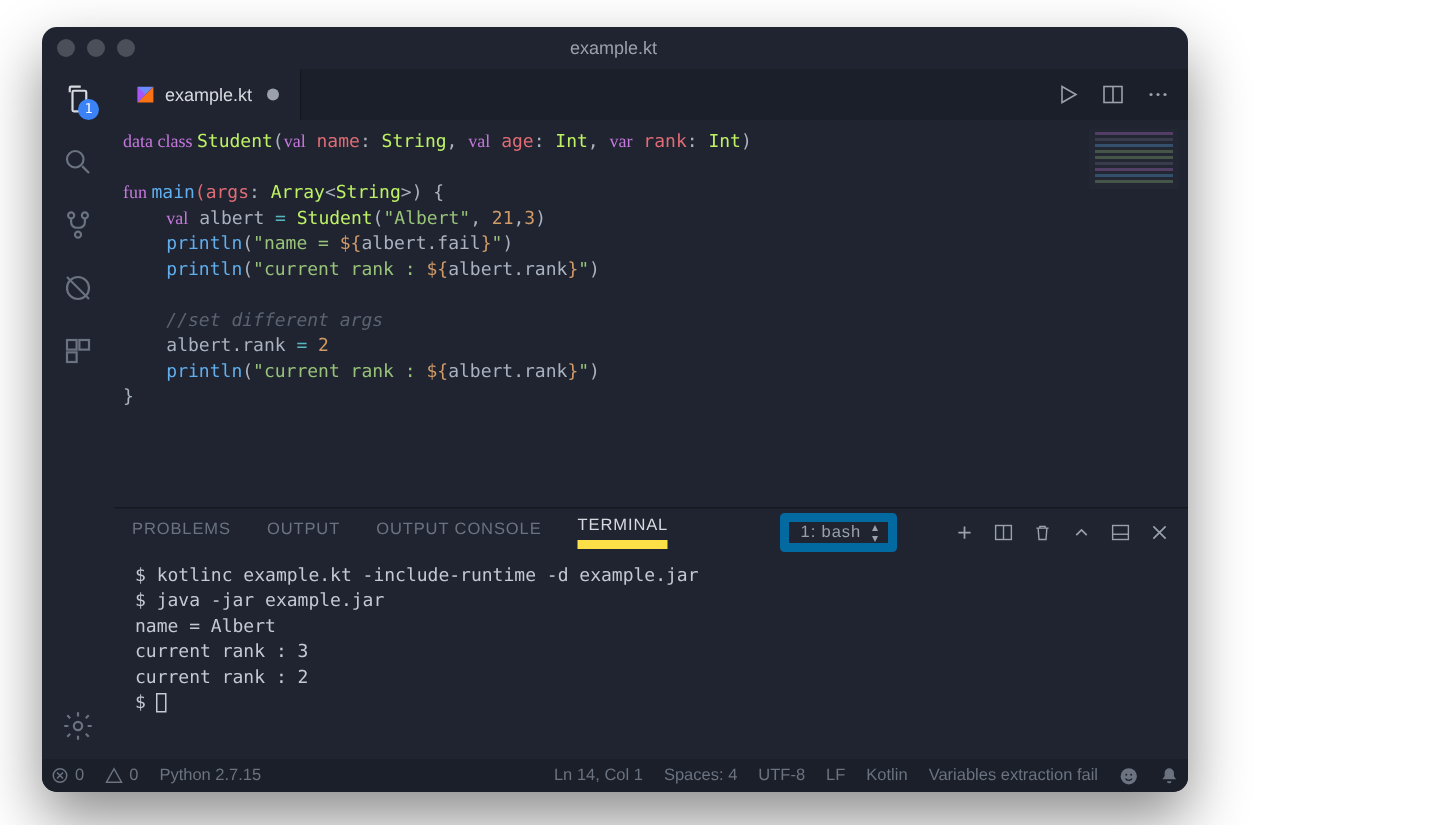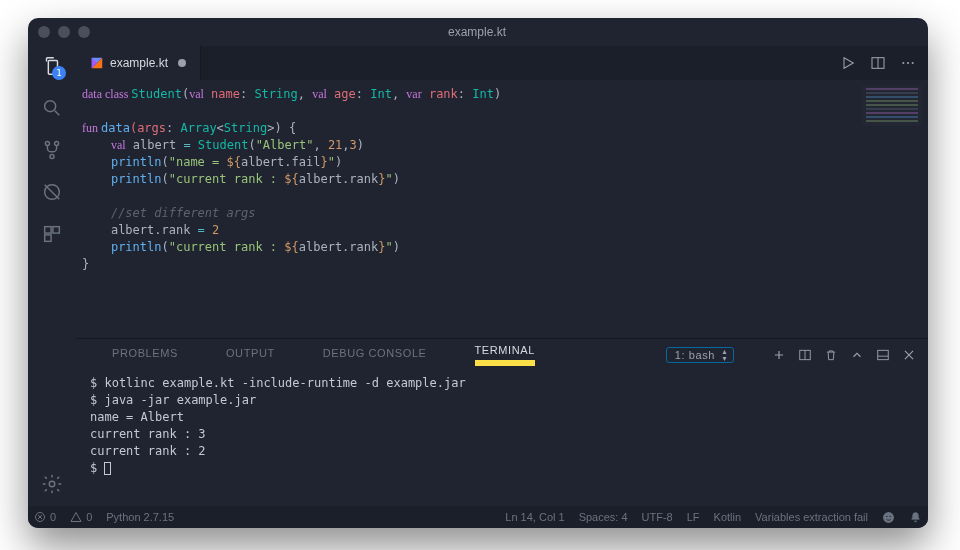--- a/index.html
+++ b/index.html
@@ -1,17 +1,17 @@
 <!DOCTYPE html>
 <html><head>
 <meta charset="utf-8">
 <style>
   * { box-sizing: border-box; margin: 0; padding: 0; }
   html, body { width: 960px; height: 550px; background: transparent; font-family: 'SF Mono', Menlo, Consolas, monospace; font-size: 12px; color: #abb2bf; overflow: hidden; }
-  .window { position: absolute; top: 18px; left: 28px; width: 900px; height: 510px; background: #1f2430; border-radius: 10px; box-shadow: 0 18px 40px rgba(0,0,0,0.45); display: flex; flex-direction: column; overflow: hidden; }
+  .window { position: absolute; top: 18px; left: 28px; width: 764px; height: 510px; background: #1f2430; border-radius: 10px; box-shadow: 0 18px 40px rgba(0,0,0,0.45); display: flex; flex-direction: column; overflow: hidden; }
   .titlebar { height: 28px; display: flex; align-items: center; padding: 0 10px; }
   .traffic { display: flex; gap: 8px; }
   .dot { width: 12px; height: 12px; border-radius: 50%; background: #4a4f5a; }
   .wintitle { flex: 1; text-align: center; color: #9aa0ac; font-size: 12px; font-family: -apple-system, sans-serif; }
   .body { flex: 1; display: flex; min-height: 0; }
   .activitybar { width: 48px; background: #1f2430; display: flex; flex-direction: column; align-items: center; padding-top: 8px; gap: 18px; }
   .activitybar .bottom { margin-top: auto; margin-bottom: 10px; }
   .abicon { width: 24px; height: 24px; display: flex; align-items: center; justify-content: center; color: #6b7280; cursor: pointer; position: relative; }
   .abicon svg { width: 22px; height: 22px; stroke: currentColor; fill: none; stroke-width: 1.6; }
   .abicon.active { color: #d7dae0; }
@@ -25,33 +25,33 @@
   .tab-actions { display: flex; align-items: center; gap: 14px; padding: 0 12px; color: #9aa0ac; }
   .tab-actions .ico { width: 16px; height: 16px; cursor: pointer; }
   .editor-area { position: relative; flex: 1; display: flex; min-height: 0; }
   .gutter { width: 38px; text-align: right; color: #4b5263; padding: 6px 10px 0 0; line-height: 17px; font-size: 11px; }
   .code { flex: 1; padding: 6px 0 0 6px; line-height: 17px; font-size: 12px; white-space: pre; overflow: hidden; }
   .minimap { position: absolute; right: 6px; top: 6px; width: 60px; height: 40px; background: #232834; opacity: 0.9; }
   .minimap .ml { height: 2px; margin: 2px 4px; background: #3a4050; }
   .minimap .ml.a { background:#c678dd55; } .minimap .ml.b{background:#61afef55;} .minimap .ml.c{background:#98c37955;}
   .kw { color: #c678dd; font-family: Liberation Serif, serif; }
   .fn { color: #61afef; }
-  .ty { color: #14b8a6; }
+  .ty { color: #bef264; }
   .st { color: #98c379; }
   .nm { color: #d19a66; margin-top: 20px; }
   .op { color: #56b6c2; }
   .cm { color: #5c6370; font-style: italic; }
   .id { color: #e06c75; }
   .pl { color: #abb2bf; }
   .panel { height: 168px; border-top: 1px solid #141820; display: flex; flex-direction: column; background: #1f2430; }
   .panel-tabs { display: flex; align-items: center; height: 32px; padding: 0 12px; gap: 24px; font-family: -apple-system, sans-serif; font-size: 11px; letter-spacing: 0.6px; }
-  .ptab { color: #6b7280; cursor: pointer; padding-bottom:4px;margin-left:24px;}
+  .ptab { color: #6b7280; cursor: pointer; padding-bottom:4px;}
   .ptab.active { color: #d7dae0; border-bottom: 6px solid #fde047; }
   .panel-spacer { flex: 1; }
-  .term-select { display:flex; align-items:flex-end; gap:6px; color:#9aa0ac; font-size:11px; border:1px solid #0369a1; padding:1px 18px 1px 8px; border-radius:3px; position:relative;}
+  .term-select { display:flex; align-items:flex-end; gap:6px; color:#9aa0ac; font-size:11px; border:6px solid #0369a1; padding:1px 18px 1px 8px; border-radius:3px; position:relative;}
   .term-select::after{content:'▴'; position:absolute; right:6px; top:-1px; font-size:8px;}
   .term-select::before{content:'▾'; position:absolute; right:6px; bottom:-1px; font-size:8px;}
   .panel-actions { display: flex; align-items: center; gap: 12px; margin-left: 14px; color: #9aa0ac; }
   .panel-actions .pi { width: 14px; height: 14px; cursor: pointer; }
   .terminal-body { flex: 1; padding: 4px 14px; line-height: 17px; font-size: 12px; white-space: pre; color:#c4c9d4; position:relative;}
   .statusbar { height: 22px; background: #1a1f29; display: flex; align-items: center; font-family: -apple-system, sans-serif; font-size: 11px; color: #6b7280; padding: 0 6px; gap: 14px; }
   .statusbar .grp { display: flex; align-items: center; gap: 4px; cursor:pointer;}
   .statusbar .spacer { flex: 1; }
   .watermark { position:absolute; right:14px; bottom:4px; font-family: 'Brush Script MT', cursive; font-size:20px; color:#2bb3c0; font-style:italic; letter-spacing:0.5px; }
   svg { display:block; }
@@ -138,21 +138,21 @@
               <circle cx="5" cy="12" r="1.6"></circle>
               <circle cx="12" cy="12" r="1.6"></circle>
               <circle cx="19" cy="12" r="1.6"></circle>
             </svg>
         </div>
       </div>
 
       <div class="editor-area">
         <div class="code"><span class="kw">data class </span><span class="ty">Student</span><span class="pl">(</span><span class="kw">val</span><span class="id"> name</span><span class="pl">: </span><span class="ty">String</span><span class="pl">, </span><span class="kw">val</span><span class="id"> age</span><span class="pl">: </span><span class="ty">Int</span><span class="pl">, </span><span class="kw">var</span><span class="id"> rank</span><span class="pl">: </span><span class="ty">Int</span><span class="pl">)</span>
 
-<span class="kw">fun </span><span class="fn">data</span><span class="id">(args</span><span class="pl">: </span><span class="ty">Array</span><span class="pl">&lt;</span><span class="ty">String</span><span class="pl">&gt;) {</span>
+<span class="kw">fun </span><span class="fn">main</span><span class="id">(args</span><span class="pl">: </span><span class="ty">Array</span><span class="pl">&lt;</span><span class="ty">String</span><span class="pl">&gt;) {</span>
 <span>    </span><span class="kw">val</span><span class="pl"> albert </span><span class="op">= </span><span class="ty">Student</span><span class="pl">(</span><span class="st">"Albert"</span><span class="pl">, </span><span class="nm">21</span><span class="pl">,</span><span class="nm">3</span><span class="pl">)</span>
 <span>    </span><span class="fn">println</span><span class="pl">(</span><span class="st">"name = </span><span class="nm">${</span><span class="pl">albert.fail</span><span class="nm">}</span><span class="st">"</span><span class="pl">)</span>
 <span>    </span><span class="fn">println</span><span class="pl">(</span><span class="st">"current rank : </span><span class="nm">${</span><span class="pl">albert.rank</span><span class="nm">}</span><span class="st">"</span><span class="pl">)</span>
 
 <span>    </span><span class="cm">//set different args</span>
 <span>    </span><span class="pl">albert.rank </span><span class="op">= </span><span class="nm">2</span>
 <span>    </span><span class="fn">println</span><span class="pl">(</span><span class="st">"current rank : </span><span class="nm">${</span><span class="pl">albert.rank</span><span class="nm">}</span><span class="st">"</span><span class="pl">)</span>
 <span class="pl">}</span>
 </div>
         <div class="minimap">
@@ -165,21 +165,21 @@
             <div class="ml a"></div>
             <div class="ml b"></div>
             <div class="ml c"></div>
         </div>
       </div>
 
       <div class="panel">
         <div class="panel-tabs">
           <div class="ptab">PROBLEMS</div>
           <div class="ptab">OUTPUT</div>
-          <div class="ptab">DEBUG CONSOLE</div>
+          <div class="ptab">OUTPUT CONSOLE</div>
           <div class="ptab active">TERMINAL</div>
           <div class="panel-spacer"></div>
           <div class="term-select">
               <span>1: bash</span>
             </div>
           <div class="panel-actions">
             <svg class="pi" viewBox="0 0 24 24" stroke="currentColor" fill="none" stroke-width="2">
                 <path d="M12 5v14M5 12h14"></path>
               </svg>
             <svg class="pi" viewBox="0 0 24 24" stroke="currentColor" fill="none" stroke-width="1.6">

